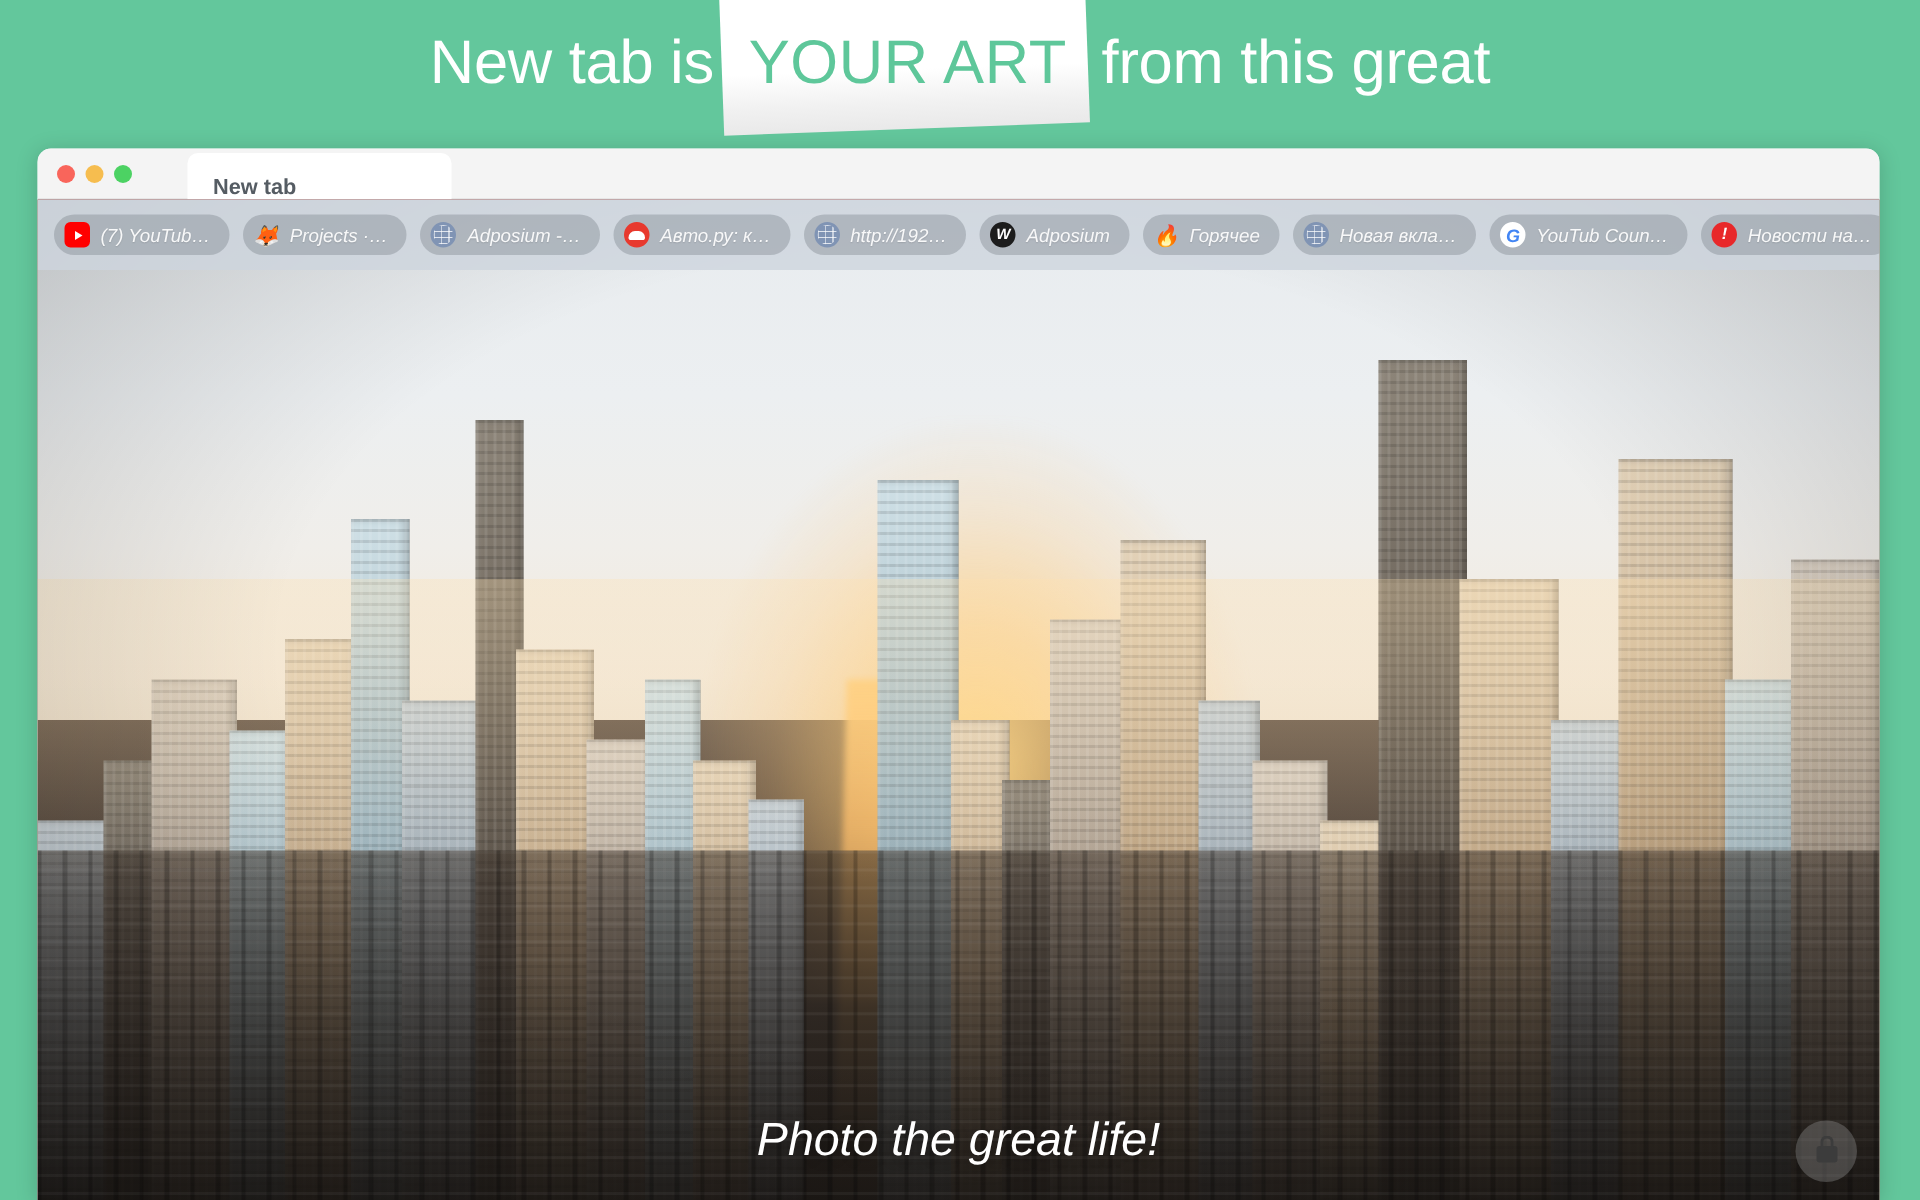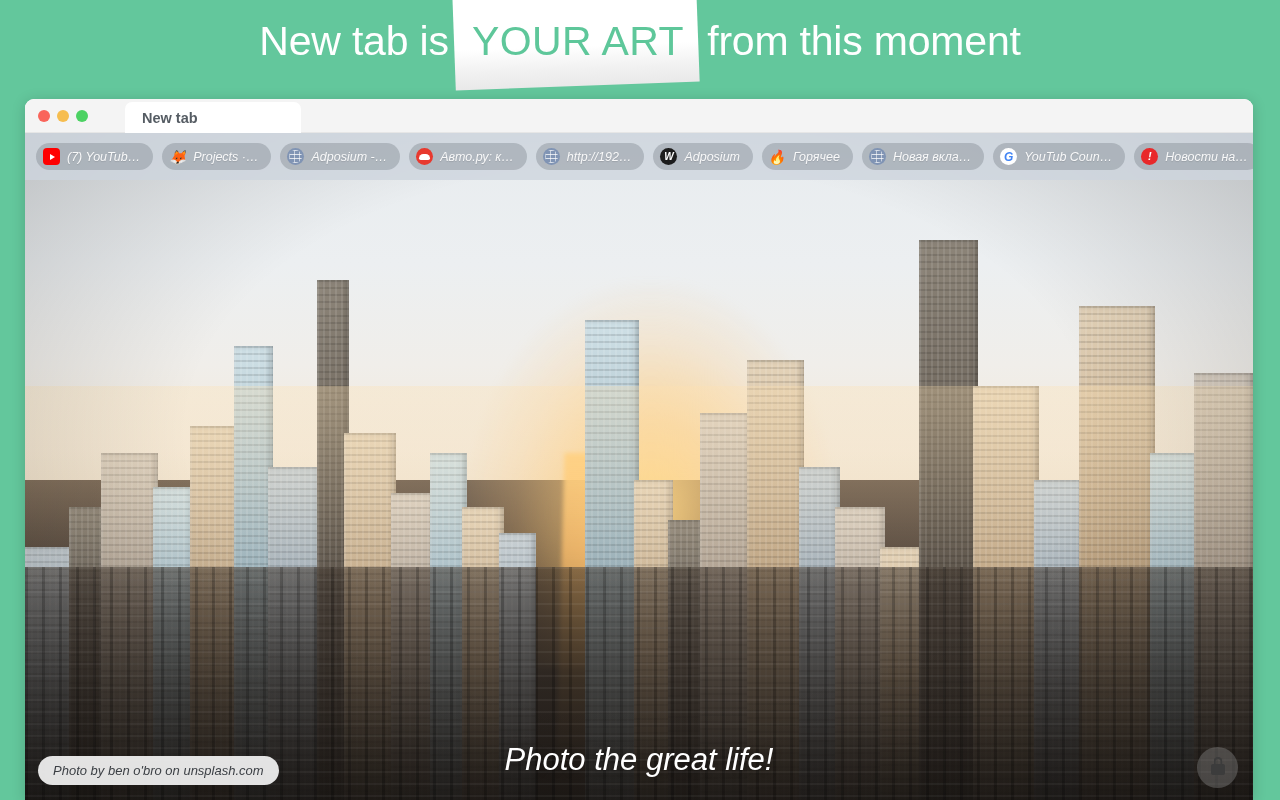--- a/index.html
+++ b/index.html
@@ -56,21 +56,21 @@
     border-bottom:1px solid #e6e6e6;
   }
   #traffic { position:absolute; left:13px; top:11px; display:flex; gap:7px; }
   .light { width:12px; height:12px; border-radius:50%; }
   .light.red    { background:#f9655b; }
   .light.yellow { background:#f6bd4f; }
   .light.green  { background:#4cd263; }
   #tab {
     position:absolute; left:100px; top:3px; width:176px; height:31px;
     background:#ffffff; border-radius:7px 7px 0 0;
-    display:flex; align-items:center; padding-left:17px;
+    display:flex; align-items:flex-end; padding-left:17px;
   }
   #tab-title { font-size:14.5px; font-weight:bold; color:#555c63; }
 
   
   #content {
     position:relative; width:100%; height:667px; overflow:hidden;
     background:#7f1d1d;
     font-style:italic;
   }
 
@@ -206,21 +206,21 @@
 </head>
 <body>
 
 <div id="promo">
   <div id="promo-line">
     <span class="seg">New tab is</span>
     <span id="promo-slab-wrap">
       <span id="promo-slab"></span>
       <span id="promo-slab-text">YOUR ART</span>
     </span>
-    <span class="seg">from this moment</span>
+    <span class="seg">from this great</span>
   </div>
 </div>
 
 <div id="window">
 
   <div id="tabstrip">
     <div id="traffic">
       <span class="light red"></span>
       <span class="light yellow"></span>
       <span class="light green"></span>
@@ -310,21 +310,20 @@
         </div>
         <div class="bm">
           <span class="fav excl"></span>
           <span class="bm-label">Новости на…</span>
         </div>
       </div>
 
 
     <div id="tagline">Photo the great life!</div>
 
-    <div id="credit">Photo by ben o'bro on unsplash.com</div>
 
     <div id="lock-btn">
       <span id="lock-body">
         <span id="lock-shackle"></span>
       </span>
     </div>
 
   </div>
 </div>
 

